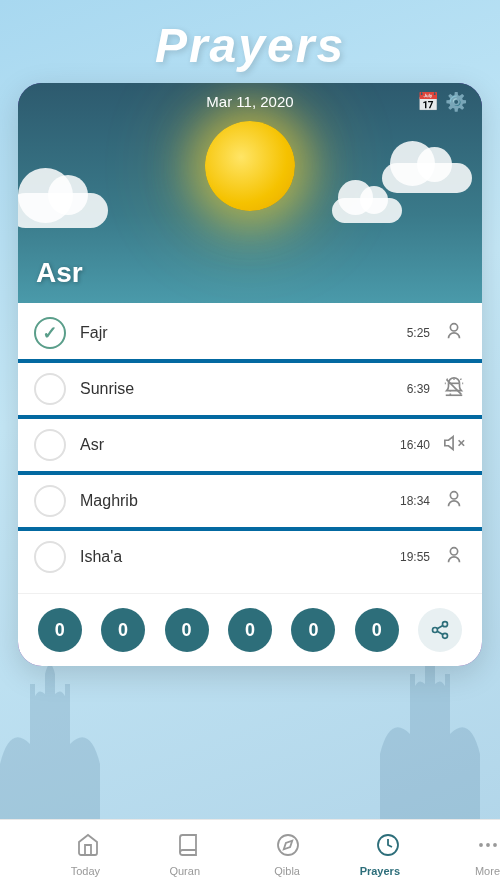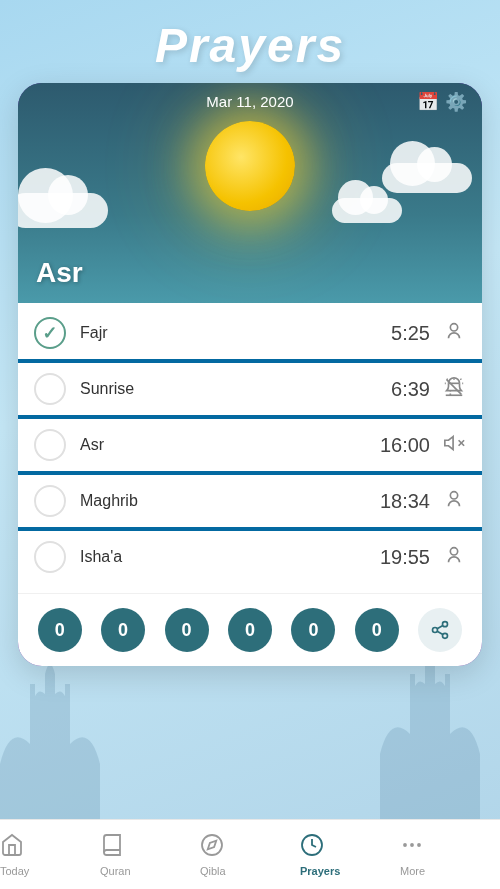--- a/index.html
+++ b/index.html
@@ -220,21 +220,21 @@
     }
 
     .prayer-name {
       flex: 1;
       font-size: 16px;
       color: #333;
       font-weight: 500;
     }
 
     .prayer-time {
-      font-size: 20px;
+      font-size: 12px;
       color: #444;
       margin-right: 12px;
       font-weight: 400;
     }
 
     .prayer-sound-icon {
       font-size: 18px;
       color: #666;
       width: 24px;
       text-align: center;
@@ -288,21 +288,21 @@
       display: flex;
       align-items: center;
       justify-content: space-around;
       border-top: 1px solid #e8e8e8;
       z-index: 10;
     }
 
     .nav-item {
       display: flex;
       flex-direction: column;
-      align-items: flex-start;
+      align-items: flex-end;
       gap: 2px;
       cursor: pointer;
       flex: 1;
       padding: 6px 0;
     }
 
     .nav-icon {
       font-size: 22px;
       color: #999;
     }
@@ -399,21 +399,21 @@
           <path d="M18 8v3.5c0 2 1 3.5 2 4.5H4c1-1 2-2.5 2-4.5V8"></path>
           <line x1="4" y1="4" x2="20" y2="20"></line>
         </svg>
       </span>
     </div>
 
 
     <div class="prayer-item">
       <div class="prayer-check empty"></div>
       <span class="prayer-name">Asr</span>
-      <span class="prayer-time">16:00</span>
+      <span class="prayer-time">16:40</span>
       <span class="prayer-sound-icon">
         <svg width="22" height="22" viewBox="0 0 24 24" fill="none" stroke="#888" stroke-width="1.8">
           <polygon points="11 5 6 9 2 9 2 15 6 15 11 19 11 5"></polygon>
           <line x1="23" y1="9" x2="17" y2="15"></line>
           <line x1="17" y1="9" x2="23" y2="15"></line>
         </svg>
       </span>
     </div>
 
     <div class="prayer-item">

